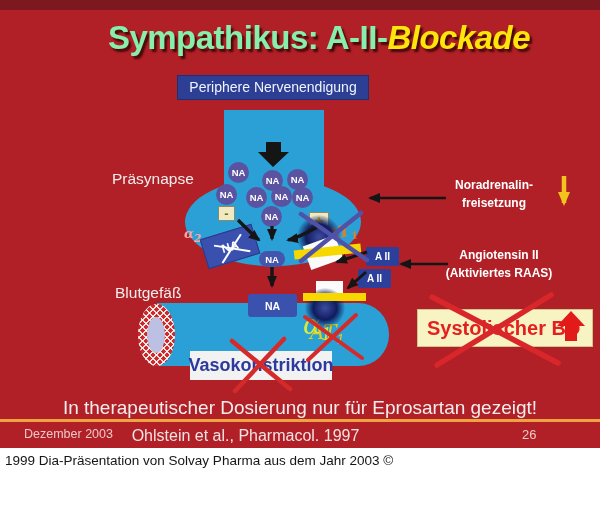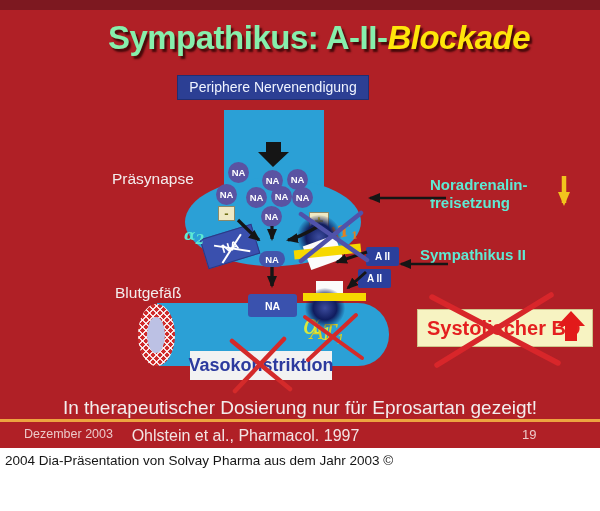--- a/index.html
+++ b/index.html
@@ -51,21 +51,21 @@
   .minus-box { left:218px; top:206px; width:17px; height:15px; color:#6e6e12; font-size:13px; }
   .plus-box  { left:309px; top:212px; width:20px; height:16px; color:#f0d000;
                font-size:15px; text-shadow:0 0 1px #444; }
 
   .na-feedback-box { position:absolute; left:203px; top:231px; width:54px; height:31px;
                      background:#3a50ae; border:1px solid #2a3a85; transform:rotate(-17deg);
                      color:#fff; font-size:12px; font-weight:bold;
                      display:flex; align-items:center; justify-content:center; z-index:5; }
 
   .greek { font-family:"DejaVu Serif", serif; font-style:italic; z-index:7; position:absolute; }
-  .alpha2 { left:184px; top:226px; font-size:15px; font-weight:bold; color:#5eead4; }
+  .alpha2 { left:184px; top:226px; font-size:13px; font-weight:bold; color:#fca5a5; }
   .alpha1 { left:255px; top:309px; font-size:27px; color:#d9e93e;margin-left:48px; }
   .alpha1 sub, .at1v sub, .at1p sub { font-size:60%; }
   .at1v { left:310px; top:320px; font-size:20px; color:#ddd020; }
   .at1p { left:327px; top:222px; font-size:16px; font-weight:bold; color:#e5801e;
           transform:rotate(-12deg); }
 
   
   .ball { position:absolute; border-radius:50%; z-index:8;
           background:radial-gradient(circle at 50% 50%, #3c4c9e 0%, #101c5e 42%, rgba(16,28,94,0) 72%); }
   .ball-upper { left:297px; top:215px; width:44px; height:44px; }
@@ -92,22 +92,22 @@
                    repeating-linear-gradient(45deg, rgba(255,255,255,.85) 0 1.5px, transparent 1.5px 5px),
                    repeating-linear-gradient(-45deg, rgba(255,255,255,.85) 0 1.5px, transparent 1.5px 5px); }
   .vessel-lumen { position:absolute; left:147px; top:317px; width:18px; height:36px;
                   border-radius:50%; background:#bcc1e4; z-index:4; }
 
   .vaso-box { position:absolute; left:190px; top:351px; width:142px; height:29px;
               background:#f2f2f2; color:#2c3a9e; font-size:18px; font-weight:bold;
               display:flex; align-items:center; justify-content:center; z-index:10; }
 
   
-  .annot { position:absolute; color:#5eead4; font-weight:bold; font-size:15px;
-           line-height:18px; z-index:6; }
+  .annot { position:absolute; color:#ffffff; font-weight:bold; font-size:12px;
+           text-align:center; line-height:18px; z-index:6; }
   .annot-na  { left:430px; top:176px; width:128px; }
   .annot-ang { left:420px; top:246px; width:158px; }
   .systolic-box { position:absolute; left:417px; top:309px; width:176px; height:38px;
                   background:#f7f3c2; border:1px solid #cfc68c; z-index:10;
                   display:flex; align-items:center; padding-left:9px; }
   .systolic-text { color:#e41f1f; font-size:20px; font-weight:bold; }
 
   .banner { position:absolute; left:0; top:397px; width:600px; text-align:center;
             color:#f2eded; font-size:19px; z-index:6; }
   .gold-line { position:absolute; left:0; top:419px; width:600px; height:3px;
@@ -184,31 +184,32 @@
 
     <div class="vaso-box">
       <span>Vasokonstriktion</span>
     </div>
 
     <div class="annot annot-na">
       <div>Noradrenalin-</div>
       <div>freisetzung</div>
     </div>
     <div class="annot annot-ang">
-      <div>Sympathikus II</div>
+      <div>Angiotensin II</div>
+      <div>(Aktiviertes RAAS)</div>
     </div>
     <div class="systolic-box">
       <span class="systolic-text">Systolischer BD</span>
     </div>
 
     <div class="banner">In therapeutischer Dosierung nur für Eprosartan gezeigt!</div>
     <div class="gold-line"></div>
     <div class="footer-date">Dezember 2003</div>
     <div class="footer-cite">Ohlstein et al., Pharmacol. 1997</div>
-    <div class="footer-page">19</div>
+    <div class="footer-page">26</div>
 
     <svg class="overlay" width="600" height="448" viewBox="0 0 600 448">
       <defs>
         <marker id="ahb" viewBox="0 0 12 10" refX="10" refY="5" markerWidth="12" markerHeight="10" orient="auto" markerUnits="userSpaceOnUse">
             <path d="M0,0 L12,5 L0,10 Z" fill="#151515"></path>
           </marker>
         <marker id="ahy" viewBox="0 0 14 12" refX="11" refY="6" markerWidth="14" markerHeight="12" orient="auto" markerUnits="userSpaceOnUse">
             <path d="M0,0 L14,6 L0,12 Z" fill="#f2c41d"></path>
           </marker>
       </defs>
@@ -237,14 +238,14 @@
         <path d="M284,339 L235,391"></path>
       </g>
       <g stroke="#d8262a" stroke-width="5.5" stroke-linecap="round" fill="none">
         <path d="M432,297 L558,363"></path>
         <path d="M551,295 L437,365"></path>
       </g>
       <polygon points="571,311 585,326 577,326 577,341 565,341 565,326 557,326" fill="#e21a1a"></polygon>
     </svg>
   </div>
 
-  <div class="caption">2004 Dia-Präsentation von Solvay Pharma aus dem Jahr 2003 ©</div>
+  <div class="caption">1999 Dia-Präsentation von Solvay Pharma aus dem Jahr 2003 ©</div>
 </div>
 
 </body></html>

